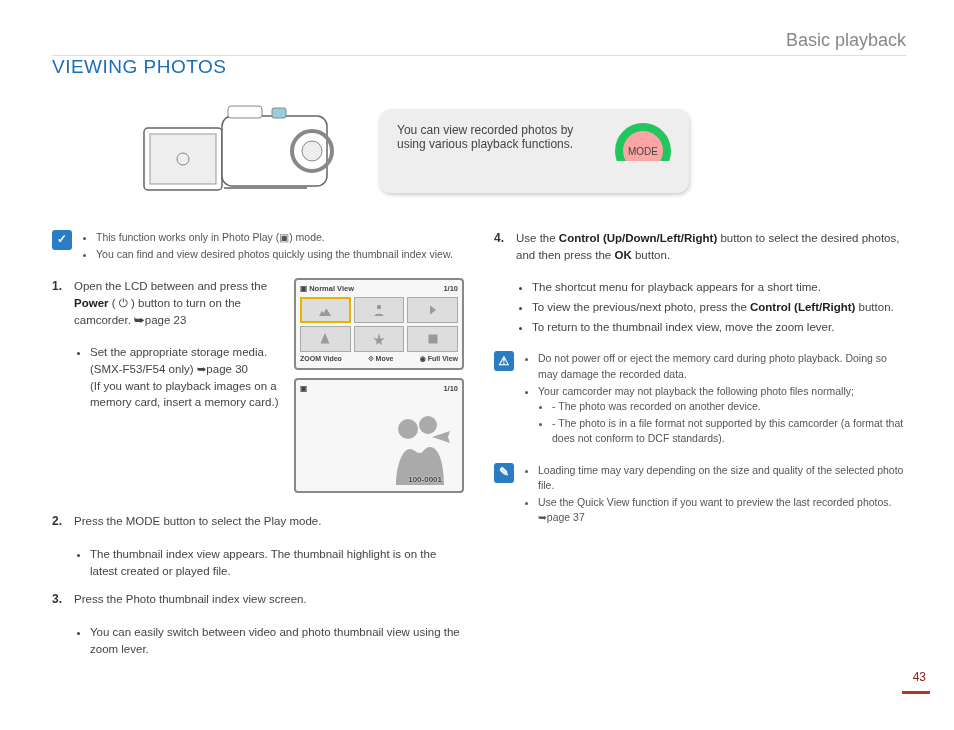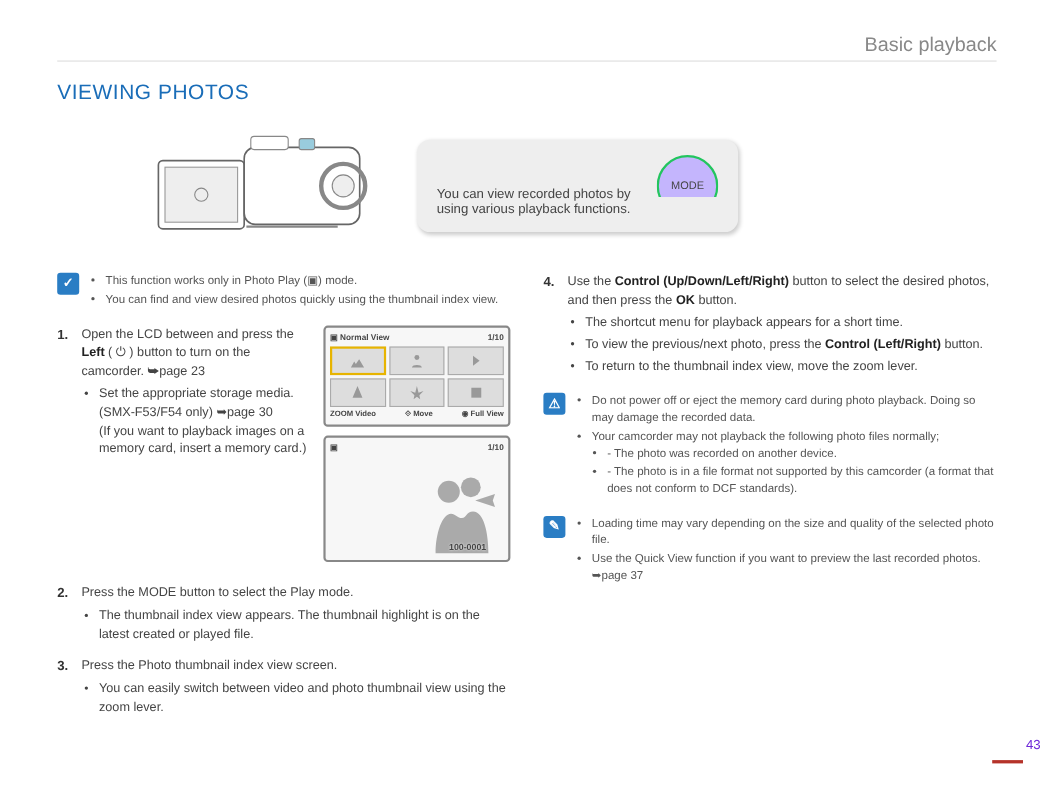--- a/index.html
+++ b/index.html
@@ -1,50 +1,50 @@
 <!DOCTYPE html>
 <html><head>
 <meta charset="utf-8">
 <style>
 * { box-sizing: border-box; margin: 0; padding: 0; }
 body { width: 954px; height: 730px; background: #fff; font-family: Arial, Helvetica, sans-serif; color: #333; position: relative; padding: 30px 48px 20px 52px; }
-.breadcrumb { text-align: right; font-size: 18px; color: #888; font-weight: 300; margin-bottom: 18px; border-bottom: 1px solid #ddd; padding-bottom: 4px; }
+.breadcrumb { text-align: right; font-size: 18px; color: #888; font-weight: 300; border-bottom: 1px solid #ddd; padding-bottom: 4px; }
 .heading { color: #1a6db8; font-size: 19px; font-weight: 400; letter-spacing: 0.5px; margin-bottom: 18px; }
 .hero { display: flex; gap: 22px; align-items: center; margin-bottom: 24px; margin-left: 90px; }
 .cam { width: 215px; height: 110px; }
-.callout { background: #eee; border-radius: 12px; padding: 14px 18px; display: flex; align-items: flex-end; box-shadow: 1px 2px 4px rgba(0,0,0,0.2); font-size: 12px; color: #444; }
-.mode-btn { width: 56px; height: 56px; border: 2px solid #22c55e; border-radius: 50%; display: flex; align-items: center; justify-content: center; font-size: 10px; background: #c4b5fd; clip-path: inset(0 0 32% 0); }
+.callout { background: #eee; border-radius: 12px; padding: 14px 18px; display: flex; align-items: flex-start; gap: 18px; box-shadow: 1px 2px 4px rgba(0,0,0,0.2); font-size: 12px; color: #444; }
+.mode-btn { width: 56px; height: 56px; border: 8px solid #22c55e; border-radius: 50%; display: flex; align-items: center; justify-content: center; font-size: 10px; background: #fca5a5; clip-path: inset(0 0 32% 0); }
 .columns { display: flex; gap: 30px; }
 .col { flex: 1; font-size: 11.5px; line-height: 1.45; color: #444; }
 .note-row { display: flex; gap: 10px; margin-bottom: 14px; }
 .icon-box { width: 20px; height: 20px; border-radius: 3px; flex-shrink: 0; display: flex; align-items: center; justify-content: center; font-size: 12px; color: #fff; font-weight: bold; }
 .icon-blue { background: #2a7dc4; }
 .icon-warn { background: #2a7dc4; }
 .icon-tip  { background: #2a7dc4; }
 .note-row ul { list-style: disc; padding-left: 14px; font-size: 10.5px; color: #555; }
 .note-row ul li { margin-bottom: 2px; }
 ol.steps { list-style: none; counter-reset: step; }
 ol.steps > li { counter-increment: step; position: relative; padding-left: 22px; margin-bottom: 12px; }
 ol.steps > li::before { content: counter(step) "."; position: absolute; left: 0; top: 0; font-weight: 600; color: #333; font-size: 12px; }
-ul.sub { list-style: disc; padding-left: 16px; margin-top: 4px; }
+ul.sub { list-style: disc; padding-left: 16px; margin-top: 16px; }
 ul.sub li { margin-bottom: 3px; }
 .step-row { display: flex; gap: 14px; }
 .step-text { flex: 1; }
 .thumbs { width: 170px; flex-shrink: 0; }
 .screen { border: 2px solid #888; border-radius: 4px; padding: 4px; margin-bottom: 8px; background: #f7f7f7; }
 .screen-hdr { font-size: 7.5px; display: flex; justify-content: space-between; color: #444; margin-bottom: 2px; font-weight: bold; }
 .thumb-grid { display: grid; grid-template-columns: repeat(3,1fr); gap: 3px; }
 .thumb { height: 26px; background: #ddd; border: 1px solid #aaa; display: flex; align-items: center; justify-content: center; }
 .thumb.active { border: 2px solid #e7b400; }
 .thumb svg { width: 18px; height: 18px; fill: #999; }
 .screen-ftr { font-size: 7px; display: flex; justify-content: space-between; color: #444; margin-top: 2px; font-weight: bold; }
 .screen2-body { height: 90px; display: flex; align-items: flex-end; justify-content: flex-end; position: relative; }
 .screen2-body svg { fill: #aaa; }
 .screen2-label { position: absolute; bottom: 2px; right: 16px; font-size: 8px; color: #444; text-shadow: 0 0 2px #fff; font-weight: bold; }
-.page-num { position: absolute; right: 8px; bottom: 46px; font-size: 12px; color: #6d28d9; }
+.page-num { position: absolute; right: 28px; bottom: 46px; font-size: 12px; color: #7f1d1d; }
 .page-bar { position: absolute; right: 24px; bottom: 36px; width: 28px; height: 3px; background: #b5332a; }
 .sub-dash { list-style: none; padding-left: 14px; }
 .sub-dash li::before { content: "-  "; }
 b { font-weight: 700; color: #222; }
 </style>
 </head>
 <body>
 
 <div class="breadcrumb">Basic playback</div>
 <div class="heading">VIEWING PHOTOS</div>
@@ -74,21 +74,21 @@
       <ul>
         <li>This function works only in Photo Play (▣) mode.</li>
         <li>You can find and view desired photos quickly using the thumbnail index view.</li>
       </ul>
     </div>
 
     <ol class="steps">
       <li>
         <div class="step-row">
           <div class="step-text">
-            <span>Open the LCD between and press the </span><b>Left</b><span> ( ⏻ ) button to turn on the camcorder. ➥page 23</span>
+            <span>Open the LCD between and press the </span><b>Power</b><span> ( ⏻ ) button to turn on the camcorder. ➥page 23</span>
             <ul class="sub">
                 <li style="white-space:pre-line">Set the appropriate storage media. (SMX-F53/F54 only) ➥page 30
 (If you want to playback images on a memory card, insert a memory card.)</li>
               </ul>
           </div>
           <div class="thumbs">
             <div class="screen">
               <div class="screen-hdr">
                 <span>▣ Normal View</span>
                 <span>1/10</span>

